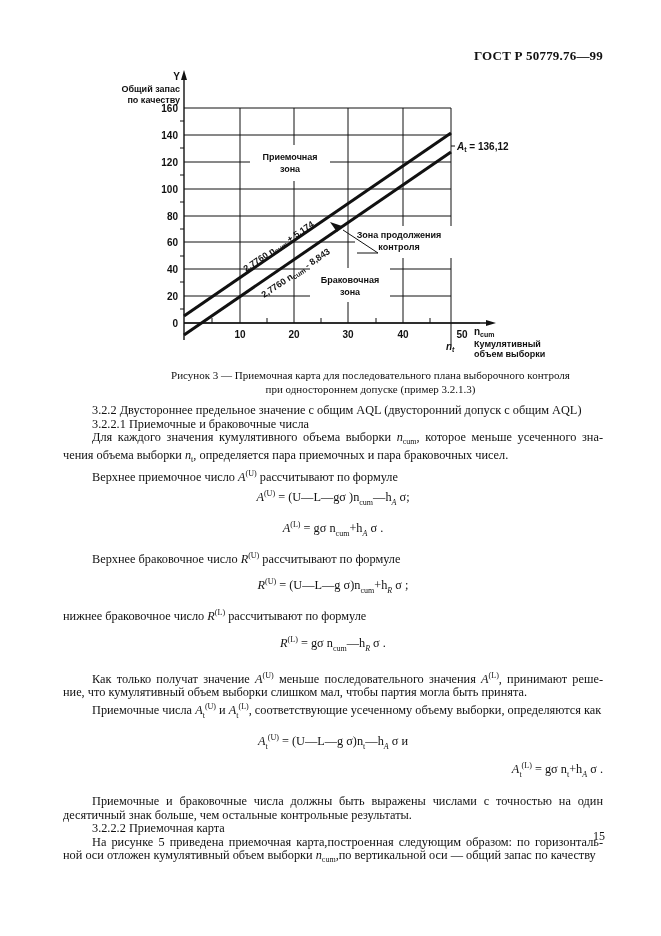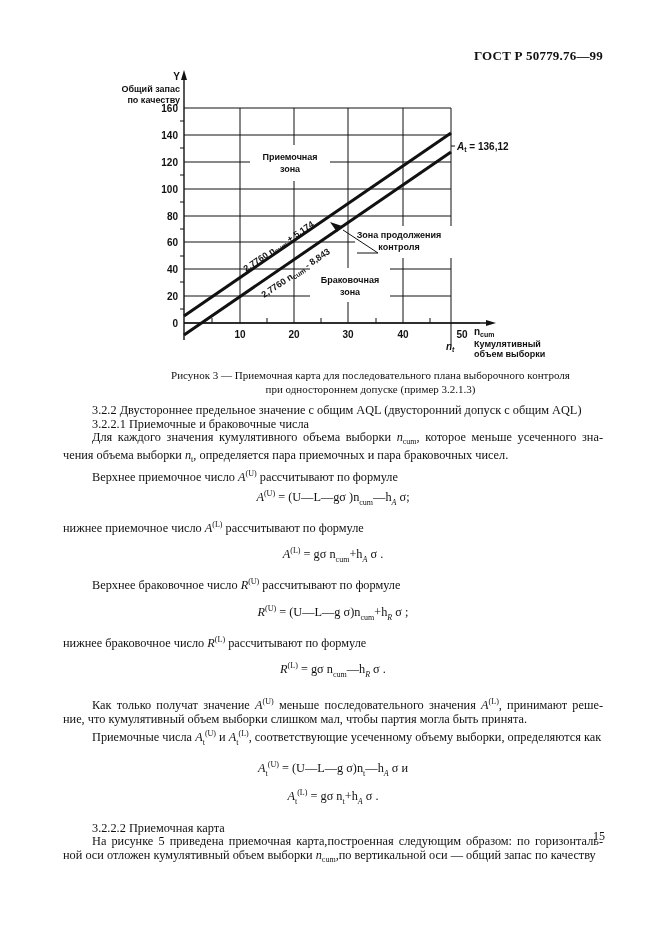--- a/index.html
+++ b/index.html
@@ -125,27 +125,27 @@
   <div>Рисунок 3 — Приемочная карта для последовательного плана выборочного контроля</div>
   <div>при одностороннем допуске (пример 3.2.1.3)</div>
 </div>
 
 <div class="body-text" style="top:404px;">
   <p class="p ind">3.2.2 Двустороннее предельное значение с общим AQL (двусторонний допуск с общим AQL)</p>
   <p class="p ind">3.2.2.1 Приемочные и браковочные числа</p>
   <p class="p ind"><span>Для каждого значения кумулятивного объема выборки </span><i>n</i><sub>cum</sub><span>, которое меньше усеченного зна-чения объема выборки </span><i>n</i><sub>t</sub><span>, определяется пара приемочных и пара браковочных чисел.</span></p>
   <p class="p ind"><span>Верхнее приемочное число </span><i>A</i><sup>(U)</sup><span> рассчитывают по формуле</span></p>
   <p class="formula" style="margin:2px 0 9px;"><i>A</i><sup>(U)</sup> <span>= (U—L—gσ )n</span><sub>cum</sub><span>—h</span><sub class="it">A</sub><span> σ;</span></p>
-  <p class="p"><span>нижнее приемочное число </span><i>A</i><sup>(L)</sup><span> рассчитывают по формуле</span></p>
   <p class="formula" style="margin:9px 0 9px;"><i>A</i><sup>(L)</sup> <span>= gσ n</span><sub>cum</sub><span>+h</span><sub class="it">A</sub><span> σ .</span></p>
   <p class="p ind"><span>Верхнее браковочное число </span><i>R</i><sup>(U)</sup><span> рассчитывают по формуле</span></p>
   <p class="formula" style="margin:9px 0 9px;"><i>R</i><sup>(U)</sup> <span>= (U—L—g σ)n</span><sub>cum</sub><span>+h</span><sub class="it">R</sub><span> σ ;</span></p>
   <p class="p"><span>нижнее браковочное число </span><i>R</i><sup>(L)</sup><span> рассчитывают по формуле</span></p>
   <p class="formula" style="margin:9px 0 14px;"><i>R</i><sup>(L)</sup> <span>= gσ n</span><sub>cum</sub><span>—h</span><sub class="it">R</sub><span> σ .</span></p>
   <p class="p ind"><span>Как только получат значение </span><i>A</i><sup>(U)</sup><span> меньше последовательного значения </span><i>A</i><sup>(L)</sup><span>, принимают реше-ние, что кумулятивный объем выборки слишком мал, чтобы партия могла быть принята.</span></p>
   <p class="p ind"><span>Приемочные числа </span><i>A</i><sub>t</sub><sup>(U)</sup><span> и </span><i>A</i><sub>t</sub><sup>(L)</sup><span>, соответствующие усеченному объему выборки, определяются как</span></p>
   <p class="formula" style="margin:9px 0 6px;text-align:center;"><i>A</i><sub>t</sub><sup>(U)</sup> <span>= (U—L—g σ)n</span><sub>t</sub><span>—h</span><sub class="it">A</sub><span> σ и</span></p>
-  <p class="formula" style="margin:6px 0 14px;"><i>A</i><sub>t</sub><sup>(L)</sup> <span>= gσ n</span><sub>t</sub><span>+h</span><sub class="it">A</sub><span> σ .</span></p>
+  <p class="formula" style="margin:6px 0 14px;text-align:right;"><i>A</i><sub>t</sub><sup>(L)</sup> <span>= gσ n</span><sub>t</sub><span>+h</span><sub class="it">A</sub><span> σ .</span></p>
+  <p class="p ind">Приемочные и браковочные числа должны быть выражены числами с точностью на один десятичный знак больше, чем остальные контрольные результаты.</p>
   <p class="p ind">3.2.2.2 Приемочная карта</p>
   <p class="p ind"><span>На рисунке 5 приведена приемочная карта,построенная следующим образом: по горизонталь-ной оси отложен кумулятивный объем выборки </span><i>n</i><sub>cum</sub><span>,по вертикальной оси — общий запас по качеству</span></p>
 </div>
 
 <div class="page-num">15</div>
 
 </body></html>

